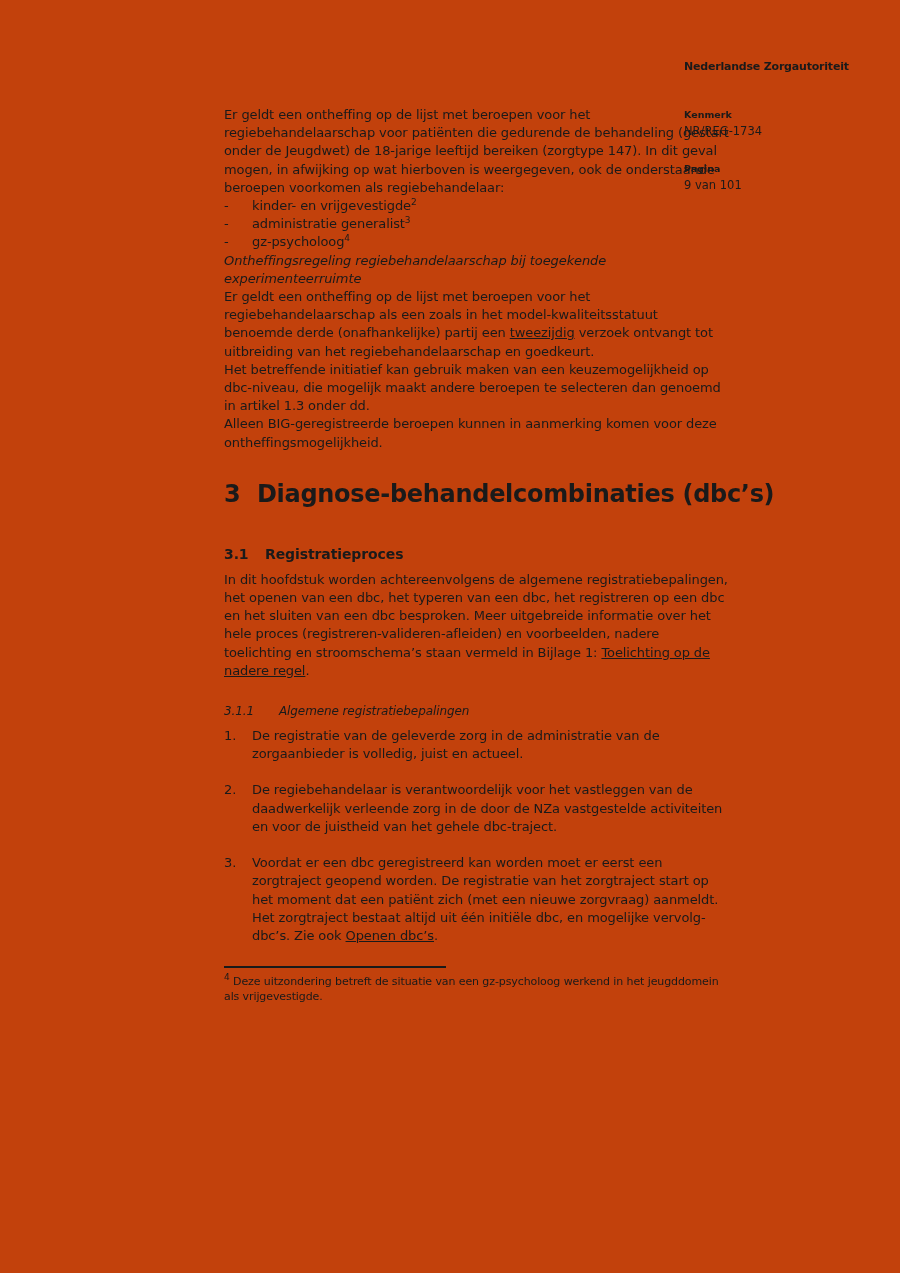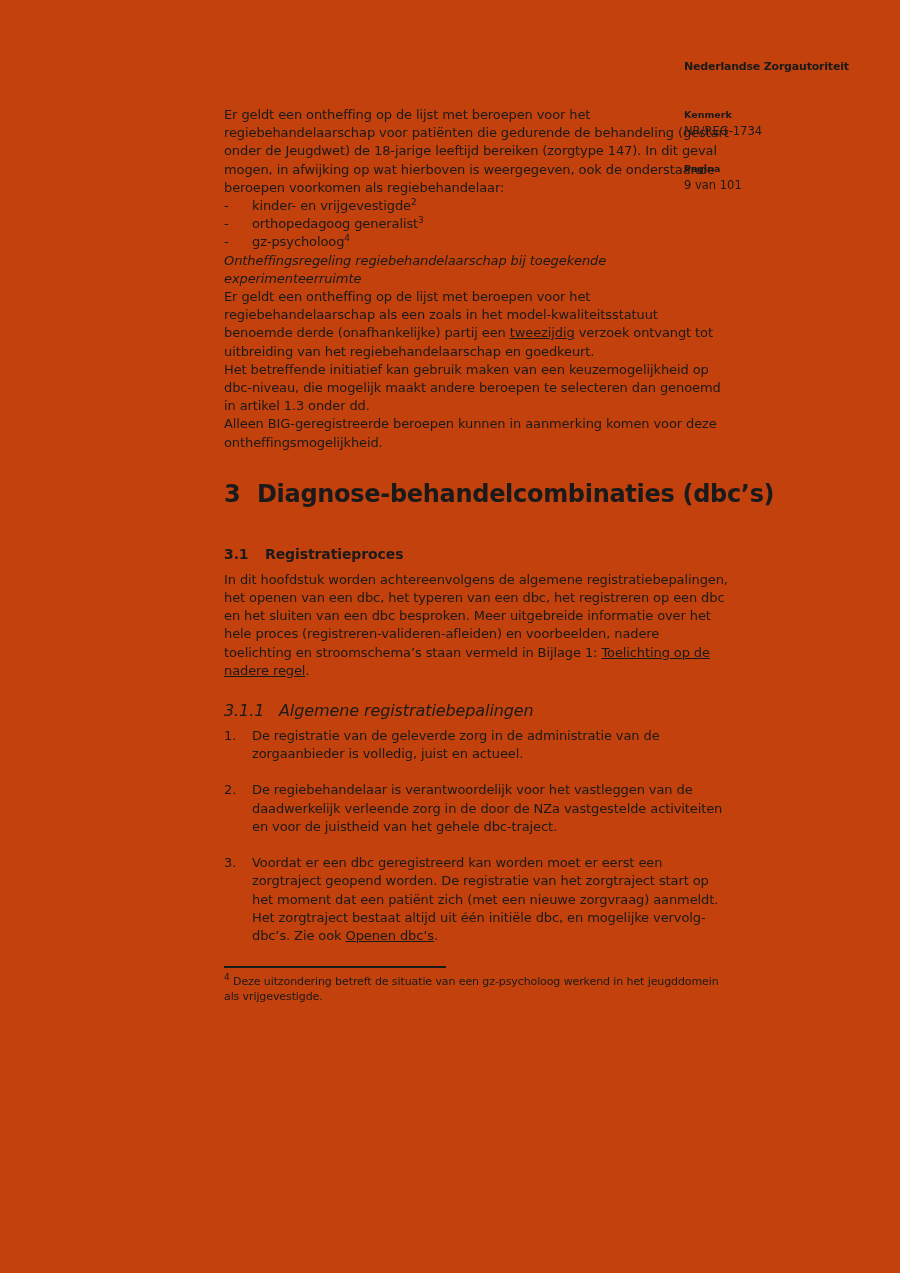--- a/index.html
+++ b/index.html
@@ -32,21 +32,21 @@
   sup { font-size:9px; line-height:0; }
   .dashrow { display:flex; }
   .dash { width:28px; flex:none; }
   .chapter {
     margin:27px 0 36px 0; font-size:24px; line-height:30px; font-weight:bold;
     white-space:nowrap; letter-spacing:-0.3px;
   }
   .chnum { display:inline-block; min-width:33px; }
   .sec { margin:0 0 8px 0; font-size:14px; font-weight:bold; line-height:18px; }
   .secnum { display:inline-block; min-width:41px; }
-  .subsec { margin:22px 0 7px 0; font-size:16px; font-style:italic; font-weight:normal; line-height:18px; }
+  .subsec { margin:22px 0 7px 0; font-size:12px; font-style:italic; font-weight:normal; line-height:18px; }
   .subnum { display:inline-block; min-width:55px; }
   .numrow { display:flex; }
   .numrow + .numrow { margin-top:18px; }
   .numcol { width:28px; flex:none; }
   .numtext { flex:1; }
   .fnrule { margin-top:21px; width:222px; height:0; border-top:2px solid #1a1a1a; }
   .footnotes { margin-top:6px; font-size:11px; line-height:15px; letter-spacing:-0.1px; }
 </style>
 </head>
 <body>
@@ -66,21 +66,21 @@
 
     <p>Er geldt een ontheffing op de lijst met beroepen voor het regiebehandelaarschap voor patiënten die gedurende de behandeling (gestart onder de Jeugdwet) de 18-jarige leeftijd bereiken (zorgtype 147). In dit geval mogen, in afwijking op wat hierboven is weergegeven, ook de onderstaande beroepen voorkomen als regiebehandelaar:</p>
 
     <div>
       <div class="dashrow">
         <span class="dash">-</span>
         <span><span>kinder- en vrijgevestigde</span><sup>2</sup></span>
       </div>
       <div class="dashrow">
         <span class="dash">-</span>
-        <span><span>orthopedagoog generalist</span><sup>3</sup></span>
+        <span><span>administratie generalist</span><sup>3</sup></span>
       </div>
       <div class="dashrow">
         <span class="dash">-</span>
         <span><span>gz-psycholoog</span><sup>4</sup></span>
       </div>
     </div>
 
 
     <p class="mt17 italic">Ontheffingsregeling regiebehandelaarschap bij toegekende experimenteerruimte</p>
 

